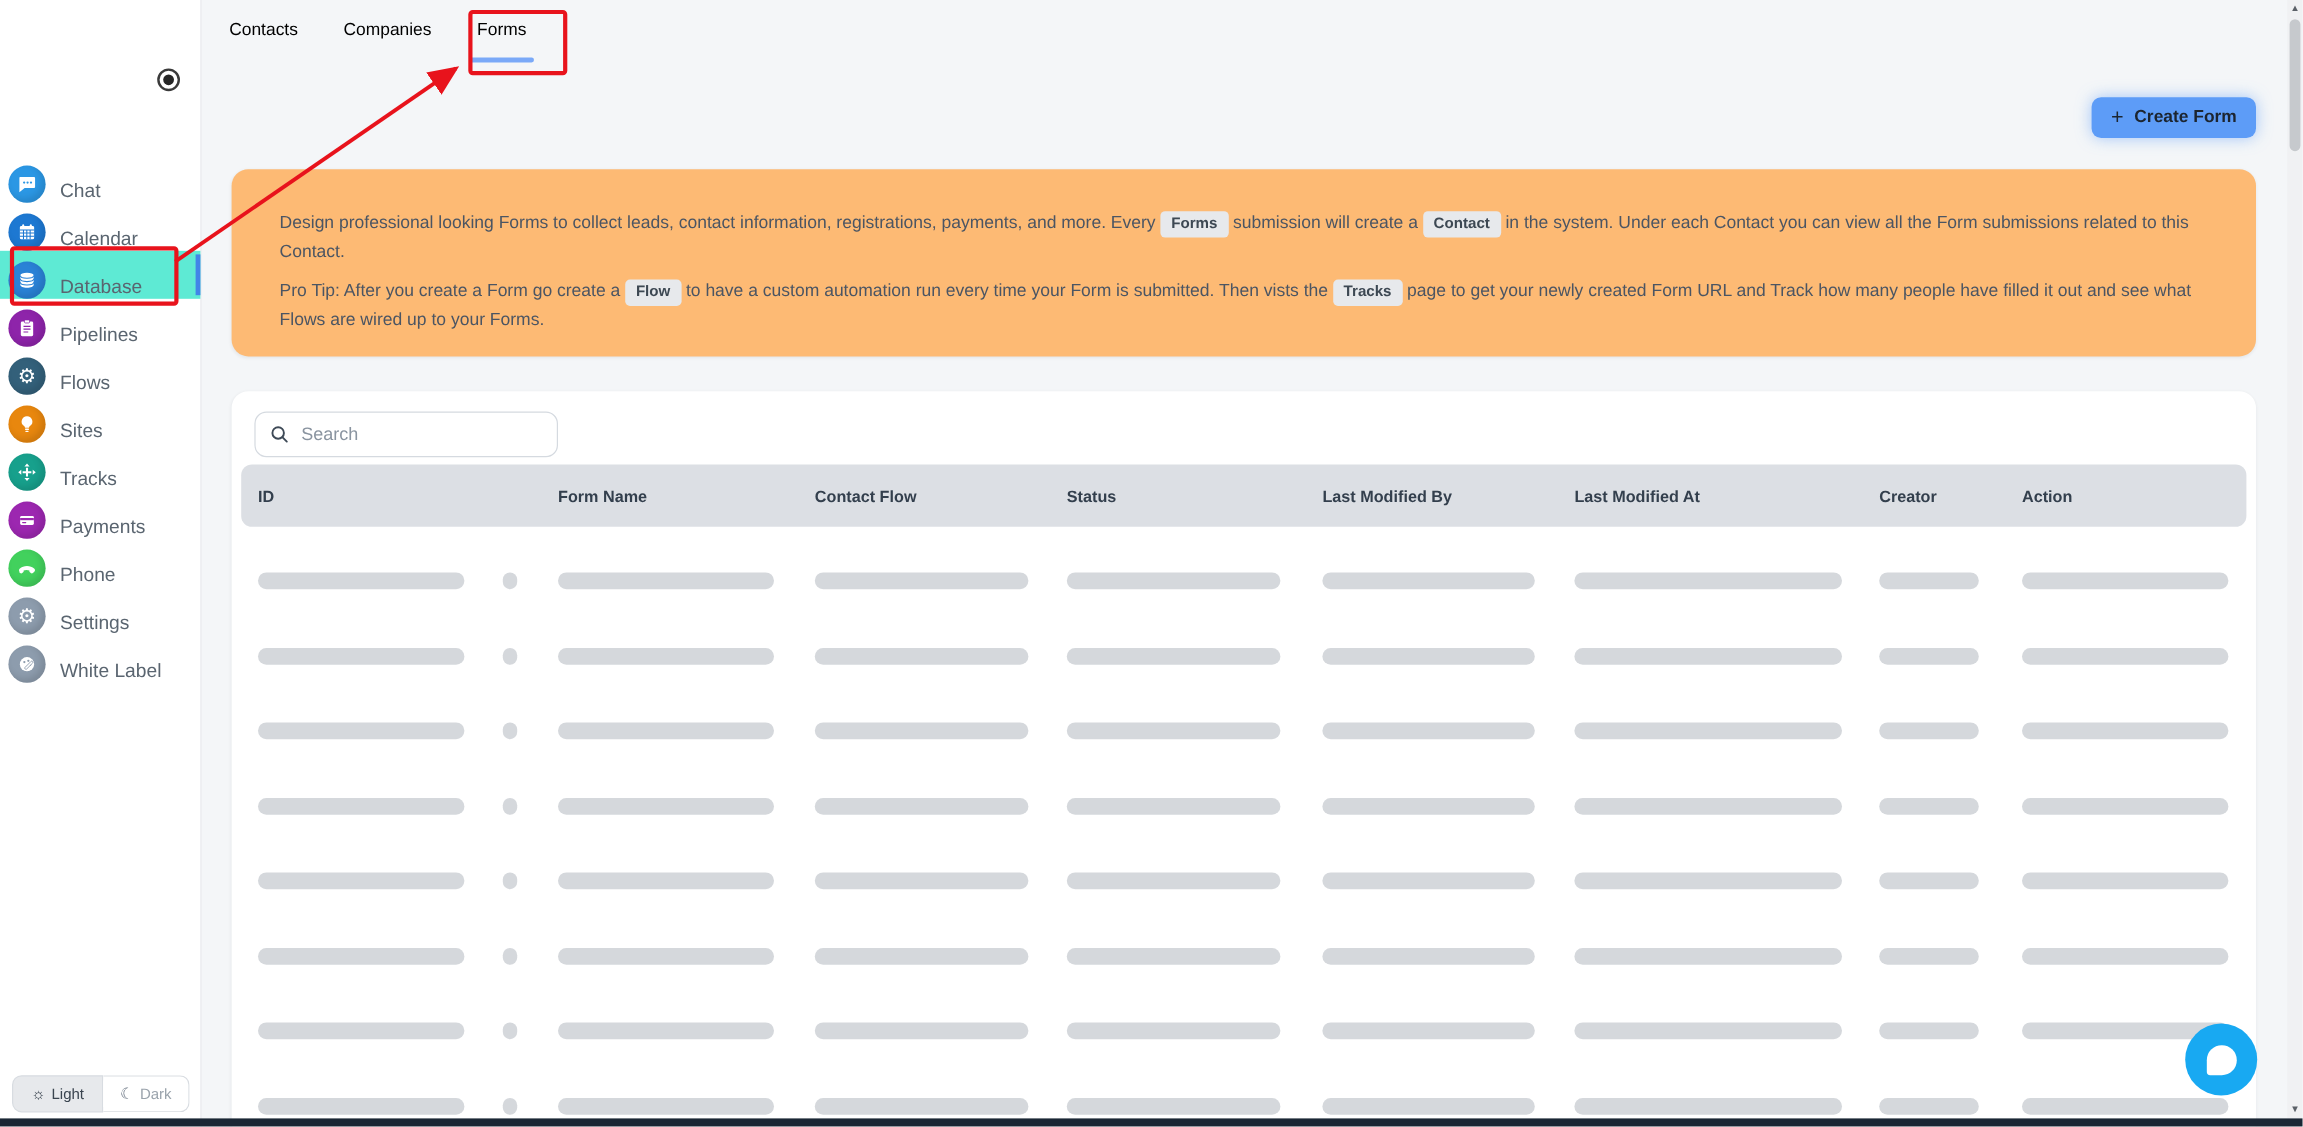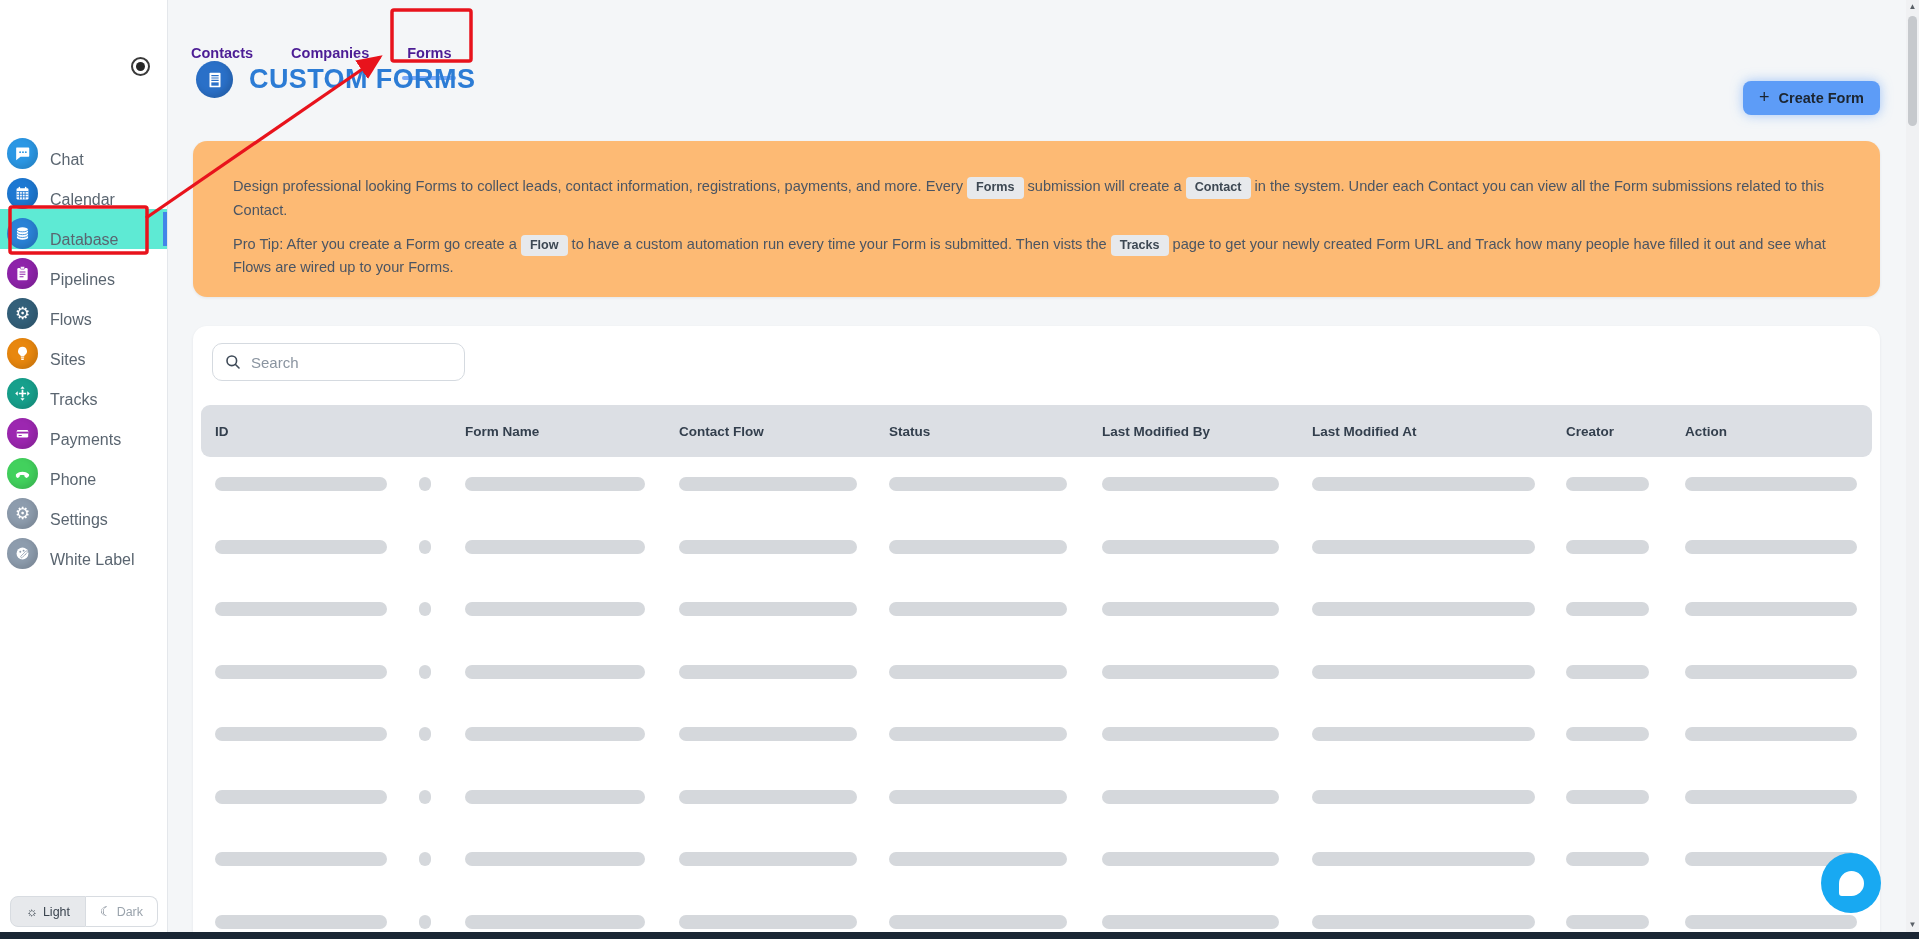--- a/index.html
+++ b/index.html
@@ -30,21 +30,21 @@
   #seg-light { width:76px; background:#e7e9ec; border-radius:8px 0 0 8px; color:#3a444f; }
   #seg-dark  { width:72px; border-left:none; border-radius:0 8px 8px 0; color:#9aa3ac; }
   #seg-dark .seg-icon { color:#6b7684; }
   .seg-icon { font-size:13px; }
 
   
   #content { position:absolute; left:169px; top:0; right:0; bottom:0; }
 
   
   #tab-bar { position:absolute; left:22px; top:17px; display:flex; gap:38px; }
-  .tab { font-size:14.5px; font-weight:700; color:#4c1d95; cursor:pointer; padding-bottom:10px; position:relative;margin-top:28px; }
+  .tab { font-size:14.5px; font-weight:400; color:#000000; cursor:pointer; padding-bottom:10px; position:relative; }
   .tab .underline { position:absolute; left:50%; transform:translateX(-50%); bottom:-9px;
     width:54px; height:4px; border-radius:2px; background:var(--underline); display:none; }
   .tab.active .underline { display:block; }
 
   
   #topbar-actions { position:absolute; top:13px; right:88px; display:flex; align-items:center; gap:27px; }
   .top-icon { width:30px; height:30px; display:flex; align-items:center; justify-content:center; cursor:pointer; }
   .top-icon svg { width:26px; height:26px; }
   #avatar { width:38px; height:38px; border-radius:50%; background:#e2e4e8; color:#2f3b49;
     display:flex; align-items:center; justify-content:center; font-size:15px; cursor:pointer; }
@@ -76,21 +76,21 @@
     border-radius:14px; box-shadow:0 1px 3px rgba(20,30,45,.07); }
   #search-box { position:absolute; left:19px; top:17px; width:253px; height:38px; background:#fff;
     border:1px solid #d5dae0; border-radius:10px; display:flex; align-items:center; padding:0 12px; }
   #search-box svg { width:16px; height:16px; flex:0 0 16px; }
   #search-input { border:none; outline:none; margin-left:10px; width:100%; font-family:inherit;
     font-size:15px; color:#7f1d1d; background:transparent; }
   #search-input::placeholder { color:#8a94a0; }
 
   .t-grid { display:grid; grid-template-columns:250px 214px 210px 213px 210px 254px 119px 1fr;
     align-items:center; margin:0 8px; padding:0 14px; }
-  #t-header { position:absolute; left:0; right:0; top:79px; height:56px; }
+  #t-header { position:absolute; left:0; right:0; top:61px; height:56px; }
   #t-header .t-grid { background:#dcdfe4; border-radius:9px; height:52px; }
   .hcell { font-size:13.5px; font-weight:700; color:#333f4d; }
 
   #skel-body { position:absolute; left:0; right:0; top:127px; }
   .skel-row { height:62.5px; }
   .bar { height:14px; border-radius:7px; background:var(--skeleton); display:inline-block; }
   .cell1 { display:flex; align-items:center; }
   .w-id{width:172px;} .dot{width:12px; height:14px; border-radius:7px; background:var(--skeleton); margin-left:32px;}
   .w-name{width:180px;} .w-flow{width:178px;} .w-status{width:178px;} .w-by{width:177px;}
   .w-at{width:223px;} .w-creator{width:83px;} .w-action{width:172px;}
@@ -237,30 +237,20 @@
 
   <main id="content">
 
     <nav id="tab-bar">
         <div class="tab">Contacts</div>
         <div class="tab">Companies</div>
         <div class="tab active">Forms<span class="underline"></span></div>
       </nav>
 
 
-    <div id="page-heading">
-      <span id="heading-icon">
-        <svg viewBox="0 0 24 24">
-            <rect x="6" y="4" width="12" height="16" rx="1" fill="#fff"></rect>
-          <path d="M8 7.2h8M8 9.8h8M8 12.4h8" stroke="currentColor" stroke-width="1.2"></path>
-          <rect x="8" y="14.6" width="8" height="3.6" fill="currentColor"></rect>
-          </svg>
-      </span>
-      <h1 id="page-title">CUSTOM FORMS</h1>
-    </div>
 
     <button id="create-form-btn">
       <span class="plus">+</span>
       <span>Create Form</span>
     </button>
 
     <section id="info-card">
       <p>
         <span>Design professional looking Forms to collect leads, contact information, registrations, payments, and more. Every</span><span class="badge">Forms</span><span>submission will create a</span><span class="badge">Contact</span><span>in the system. Under each Contact you can view all the Form submissions related to this Contact.</span>
       </p>

